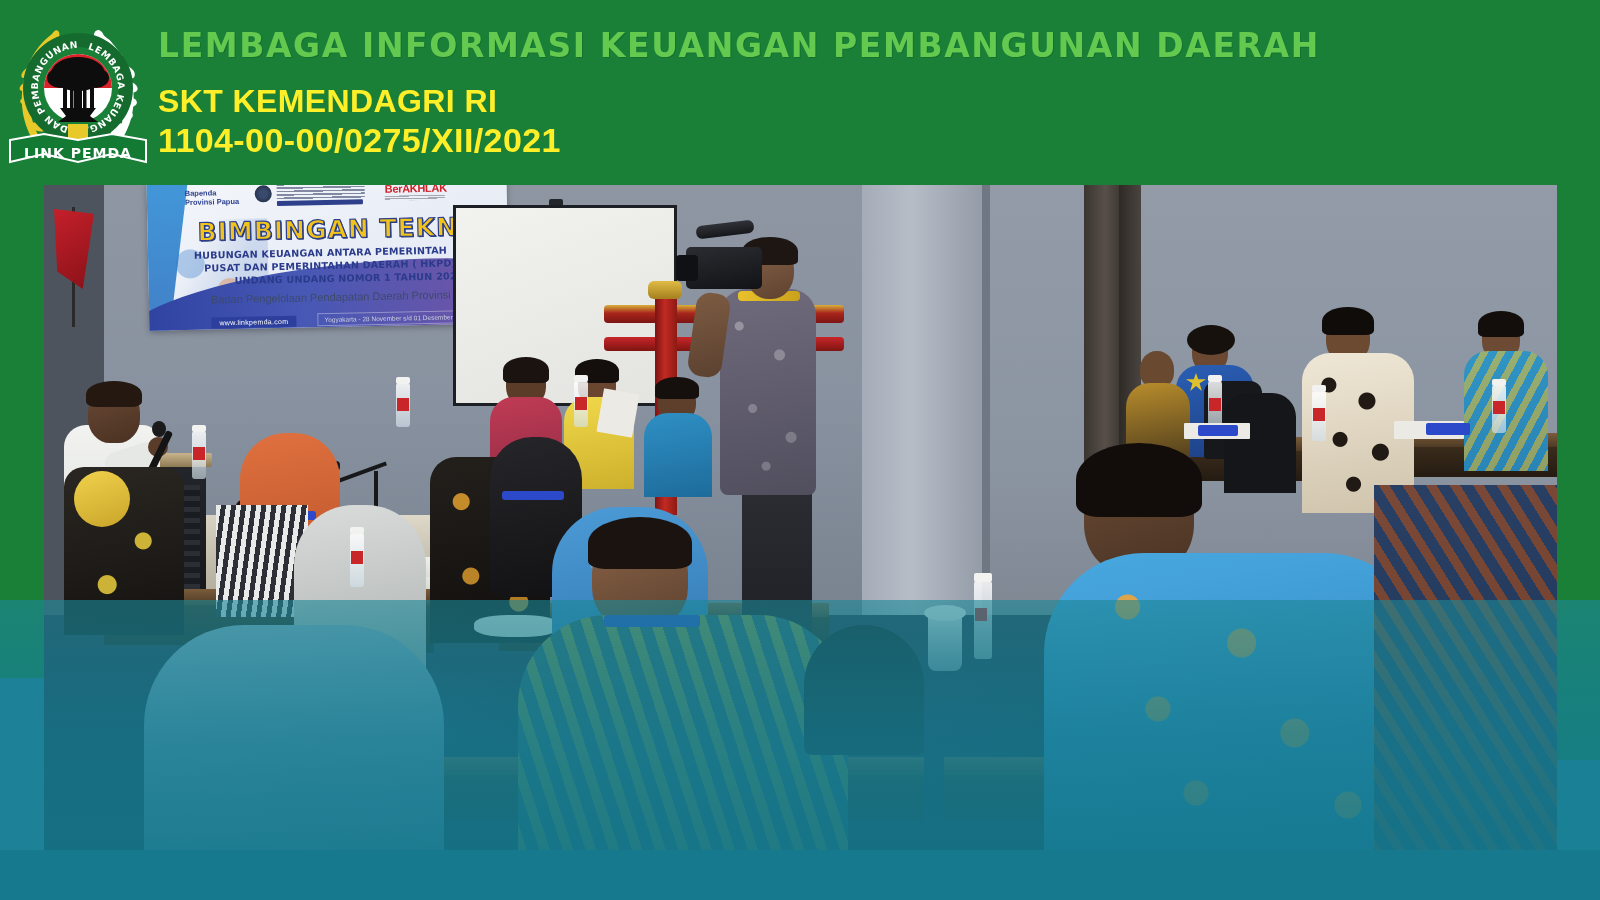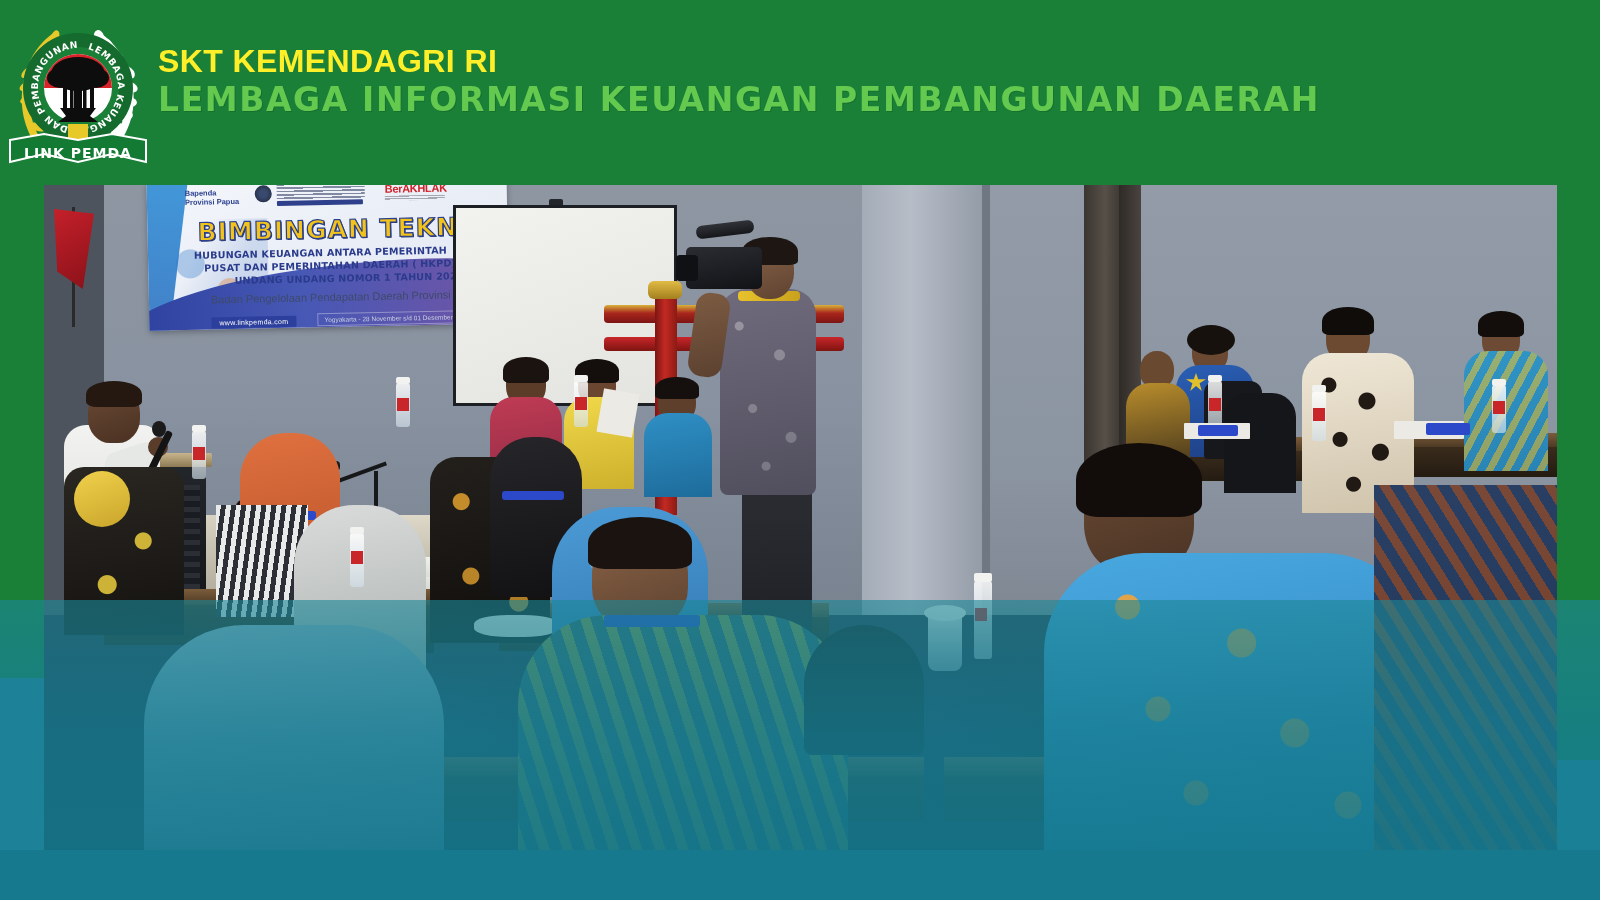--- a/index.html
+++ b/index.html
@@ -307,22 +307,23 @@
 
         <rect x="64" y="112" width="20" height="16" fill="#e8c92a"></rect>
         <rect x="62" y="127" width="24" height="5" fill="#1a1a1a"></rect>
 
         <path d="M6 128 L40 122 L74 128 L108 122 L142 128 L142 150 L108 142 L74 150 L40 142 L6 150 Z" fill="#137a33" stroke="#ffffff" stroke-width="2"></path>
         <text x="74" y="146" text-anchor="middle" font-family="'DejaVu Sans',sans-serif" font-size="14" font-weight="bold" fill="#ffffff" letter-spacing="1">LINK PEMDA</text>
       </svg>
     </div>
 
     <div id="header-text">
+      <div id="org-title">LEMBAGA INFORMASI KEUANGAN PEMBANGUNAN DAERAH</div>
       <div id="skt-line1">SKT KEMENDAGRI RI</div>
-      <div id="org-title">LEMBAGA INFORMASI KEUANGAN PEMBANGUNAN DAERAH</div>
+      <div id="skt-line2">1104-00-00/0275/XII/2021</div>
     </div>
   </div>
 
   <div id="photo">
 
     <div class="ph" id="wall-back"></div>
     <div class="ph" id="wall-dark-left"></div>
     <div class="ph" id="wall-right"></div>
     <div class="ph" id="curtain"></div>
     <div class="ph" id="curtain2"></div>

